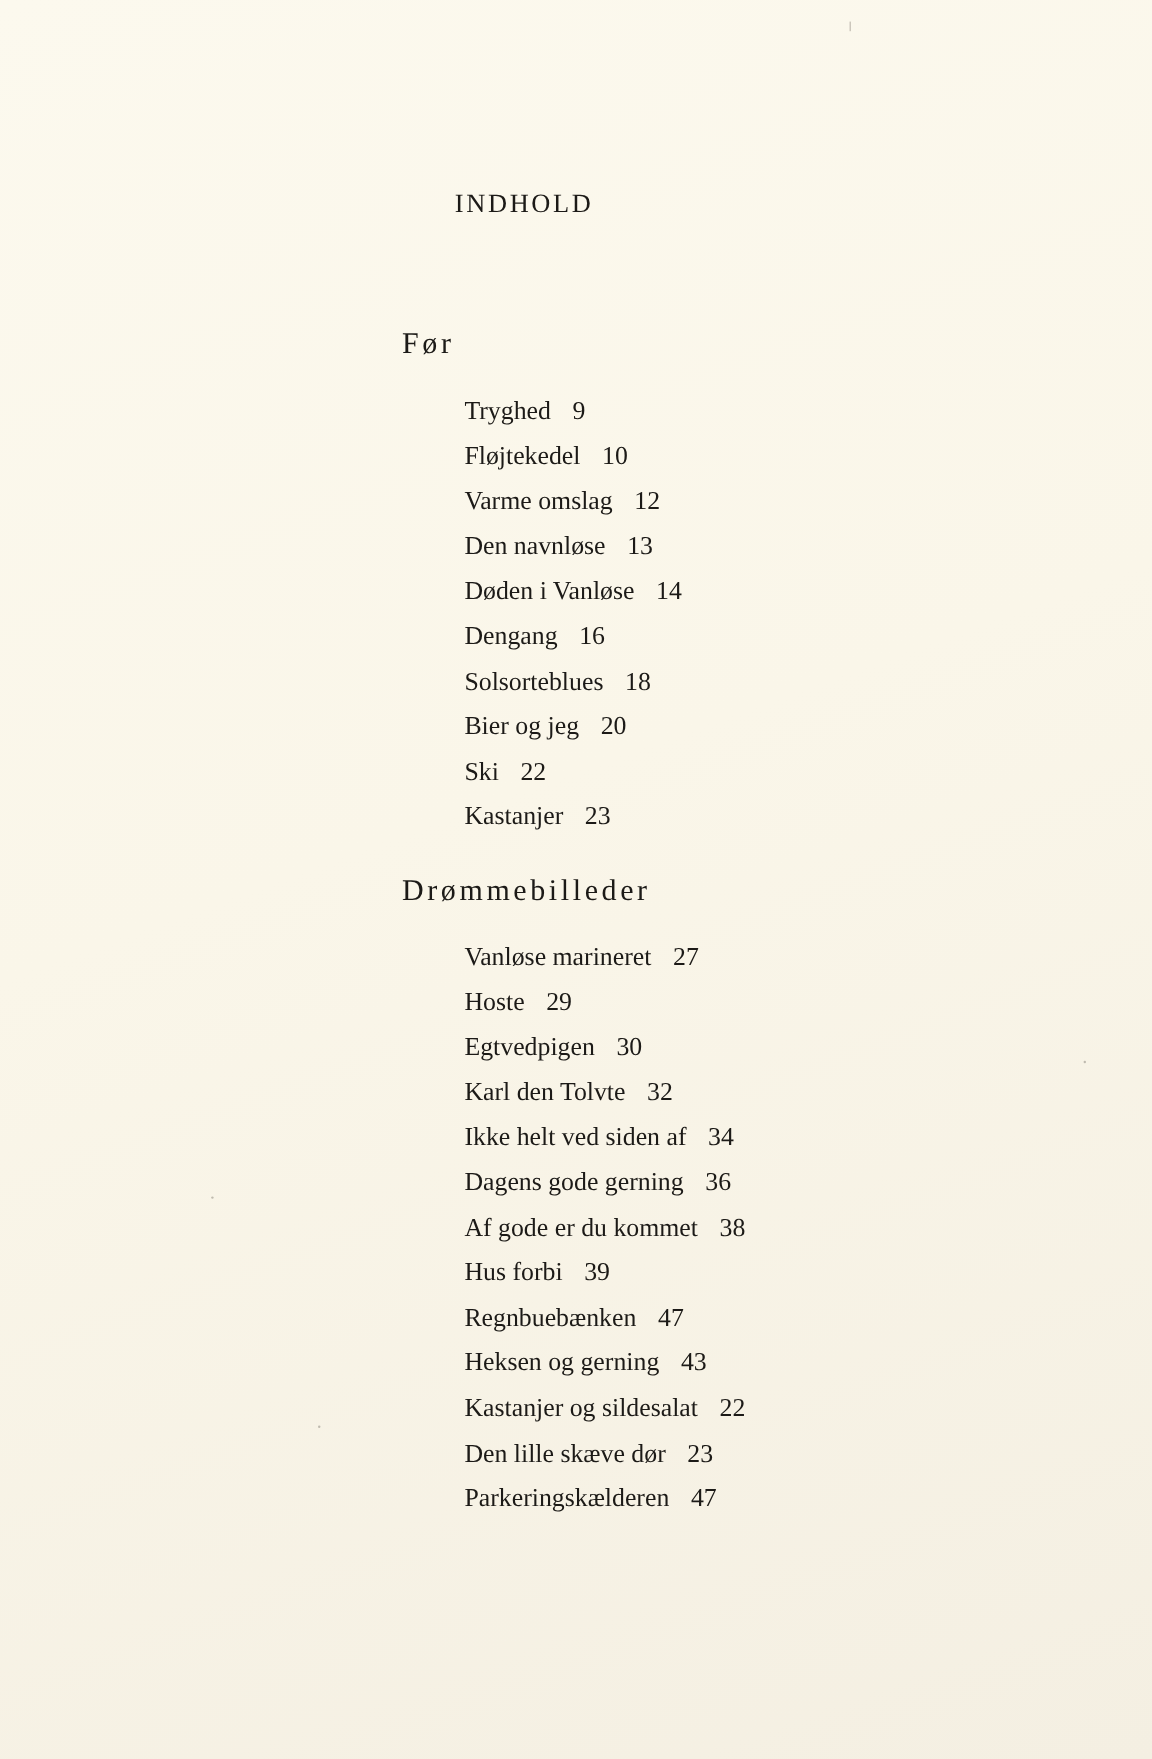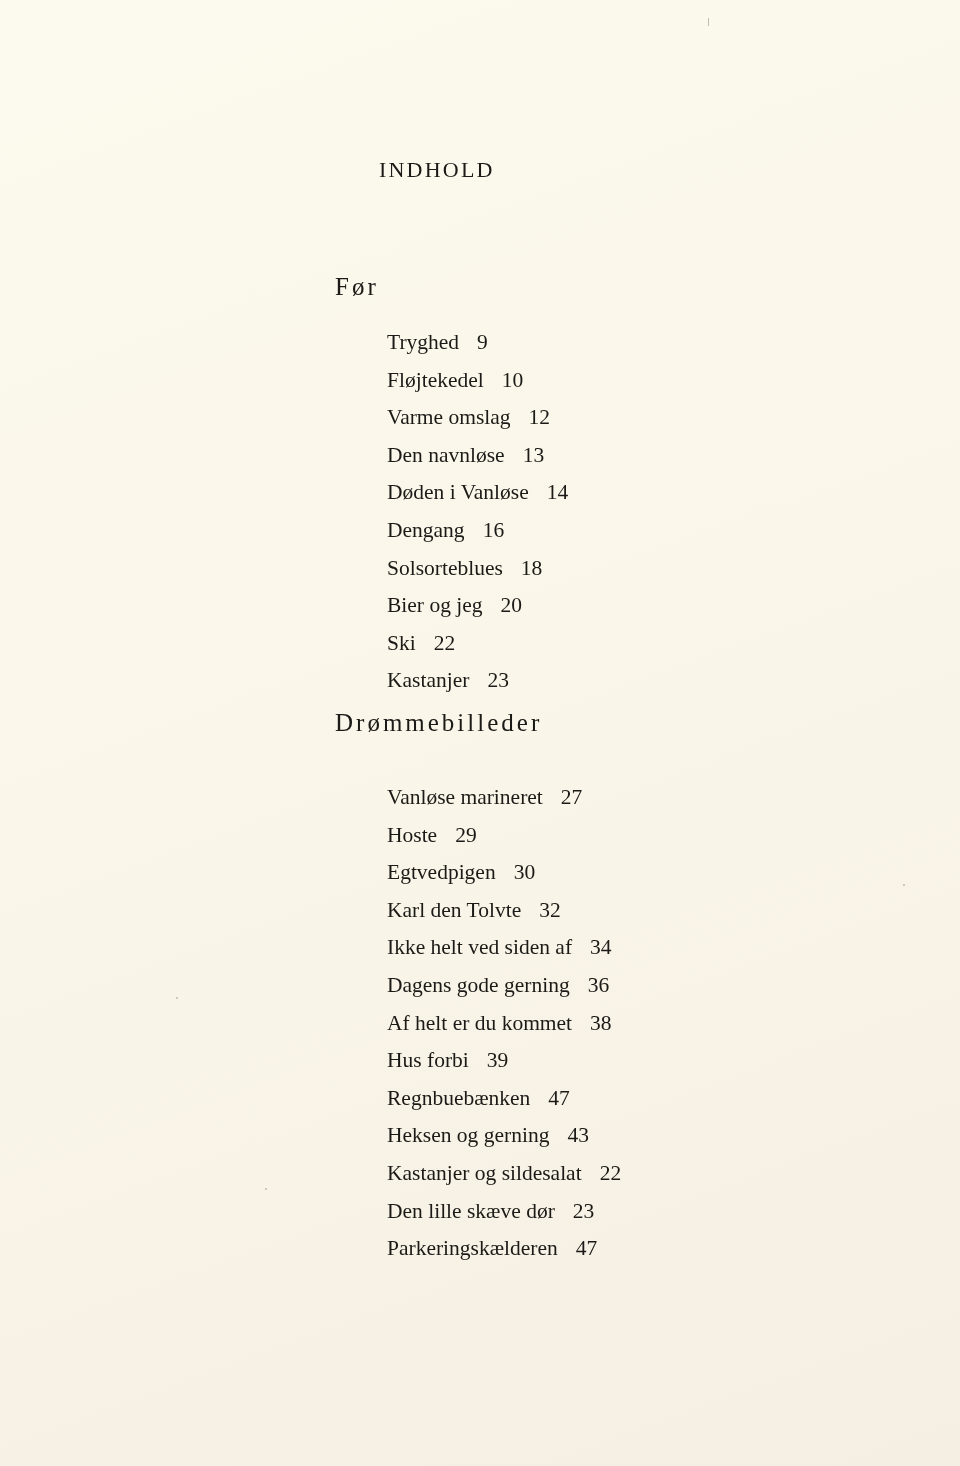--- a/index.html
+++ b/index.html
@@ -77,29 +77,29 @@
     <li class="entry"><span>Varme omslag</span><span class="page-num">12</span></li>
     <li class="entry"><span>Den navnløse</span><span class="page-num">13</span></li>
     <li class="entry"><span>Døden i Vanløse</span><span class="page-num">14</span></li>
     <li class="entry"><span>Dengang</span><span class="page-num">16</span></li>
     <li class="entry"><span>Solsorteblues</span><span class="page-num">18</span></li>
     <li class="entry"><span>Bier og jeg</span><span class="page-num">20</span></li>
     <li class="entry"><span>Ski</span><span class="page-num">22</span></li>
     <li class="entry"><span>Kastanjer</span><span class="page-num">23</span></li>
   </ul>
 
-  <h2 class="section-heading" style="top:710px;">Drømmebilleder</h2>
+  <h2 class="section-heading" style="top:730px;">Drømmebilleder</h2>
   <ul class="entries" style="top:767px;">
     <li class="entry"><span>Vanløse marineret</span><span class="page-num">27</span></li>
     <li class="entry"><span>Hoste</span><span class="page-num">29</span></li>
     <li class="entry"><span>Egtvedpigen</span><span class="page-num">30</span></li>
     <li class="entry"><span>Karl den Tolvte</span><span class="page-num">32</span></li>
     <li class="entry"><span>Ikke helt ved siden af</span><span class="page-num">34</span></li>
     <li class="entry"><span>Dagens gode gerning</span><span class="page-num">36</span></li>
-    <li class="entry"><span>Af helt er du kommet</span><span class="page-num">38</span></li>
+    <li class="entry"><span>Af gode er du kommet</span><span class="page-num">38</span></li>
     <li class="entry"><span>Hus forbi</span><span class="page-num">39</span></li>
     <li class="entry"><span>Regnbuebænken</span><span class="page-num">47</span></li>
     <li class="entry"><span>Heksen og gerning</span><span class="page-num">43</span></li>
     <li class="entry"><span>Kastanjer og sildesalat</span><span class="page-num">22</span></li>
     <li class="entry"><span>Den lille skæve dør</span><span class="page-num">23</span></li>
     <li class="entry"><span>Parkeringskælderen</span><span class="page-num">47</span></li>
   </ul>
 
   <span class="speck" style="left:176px; top:997px;"></span>
   <span class="speck" style="left:265px; top:1188px;"></span>

